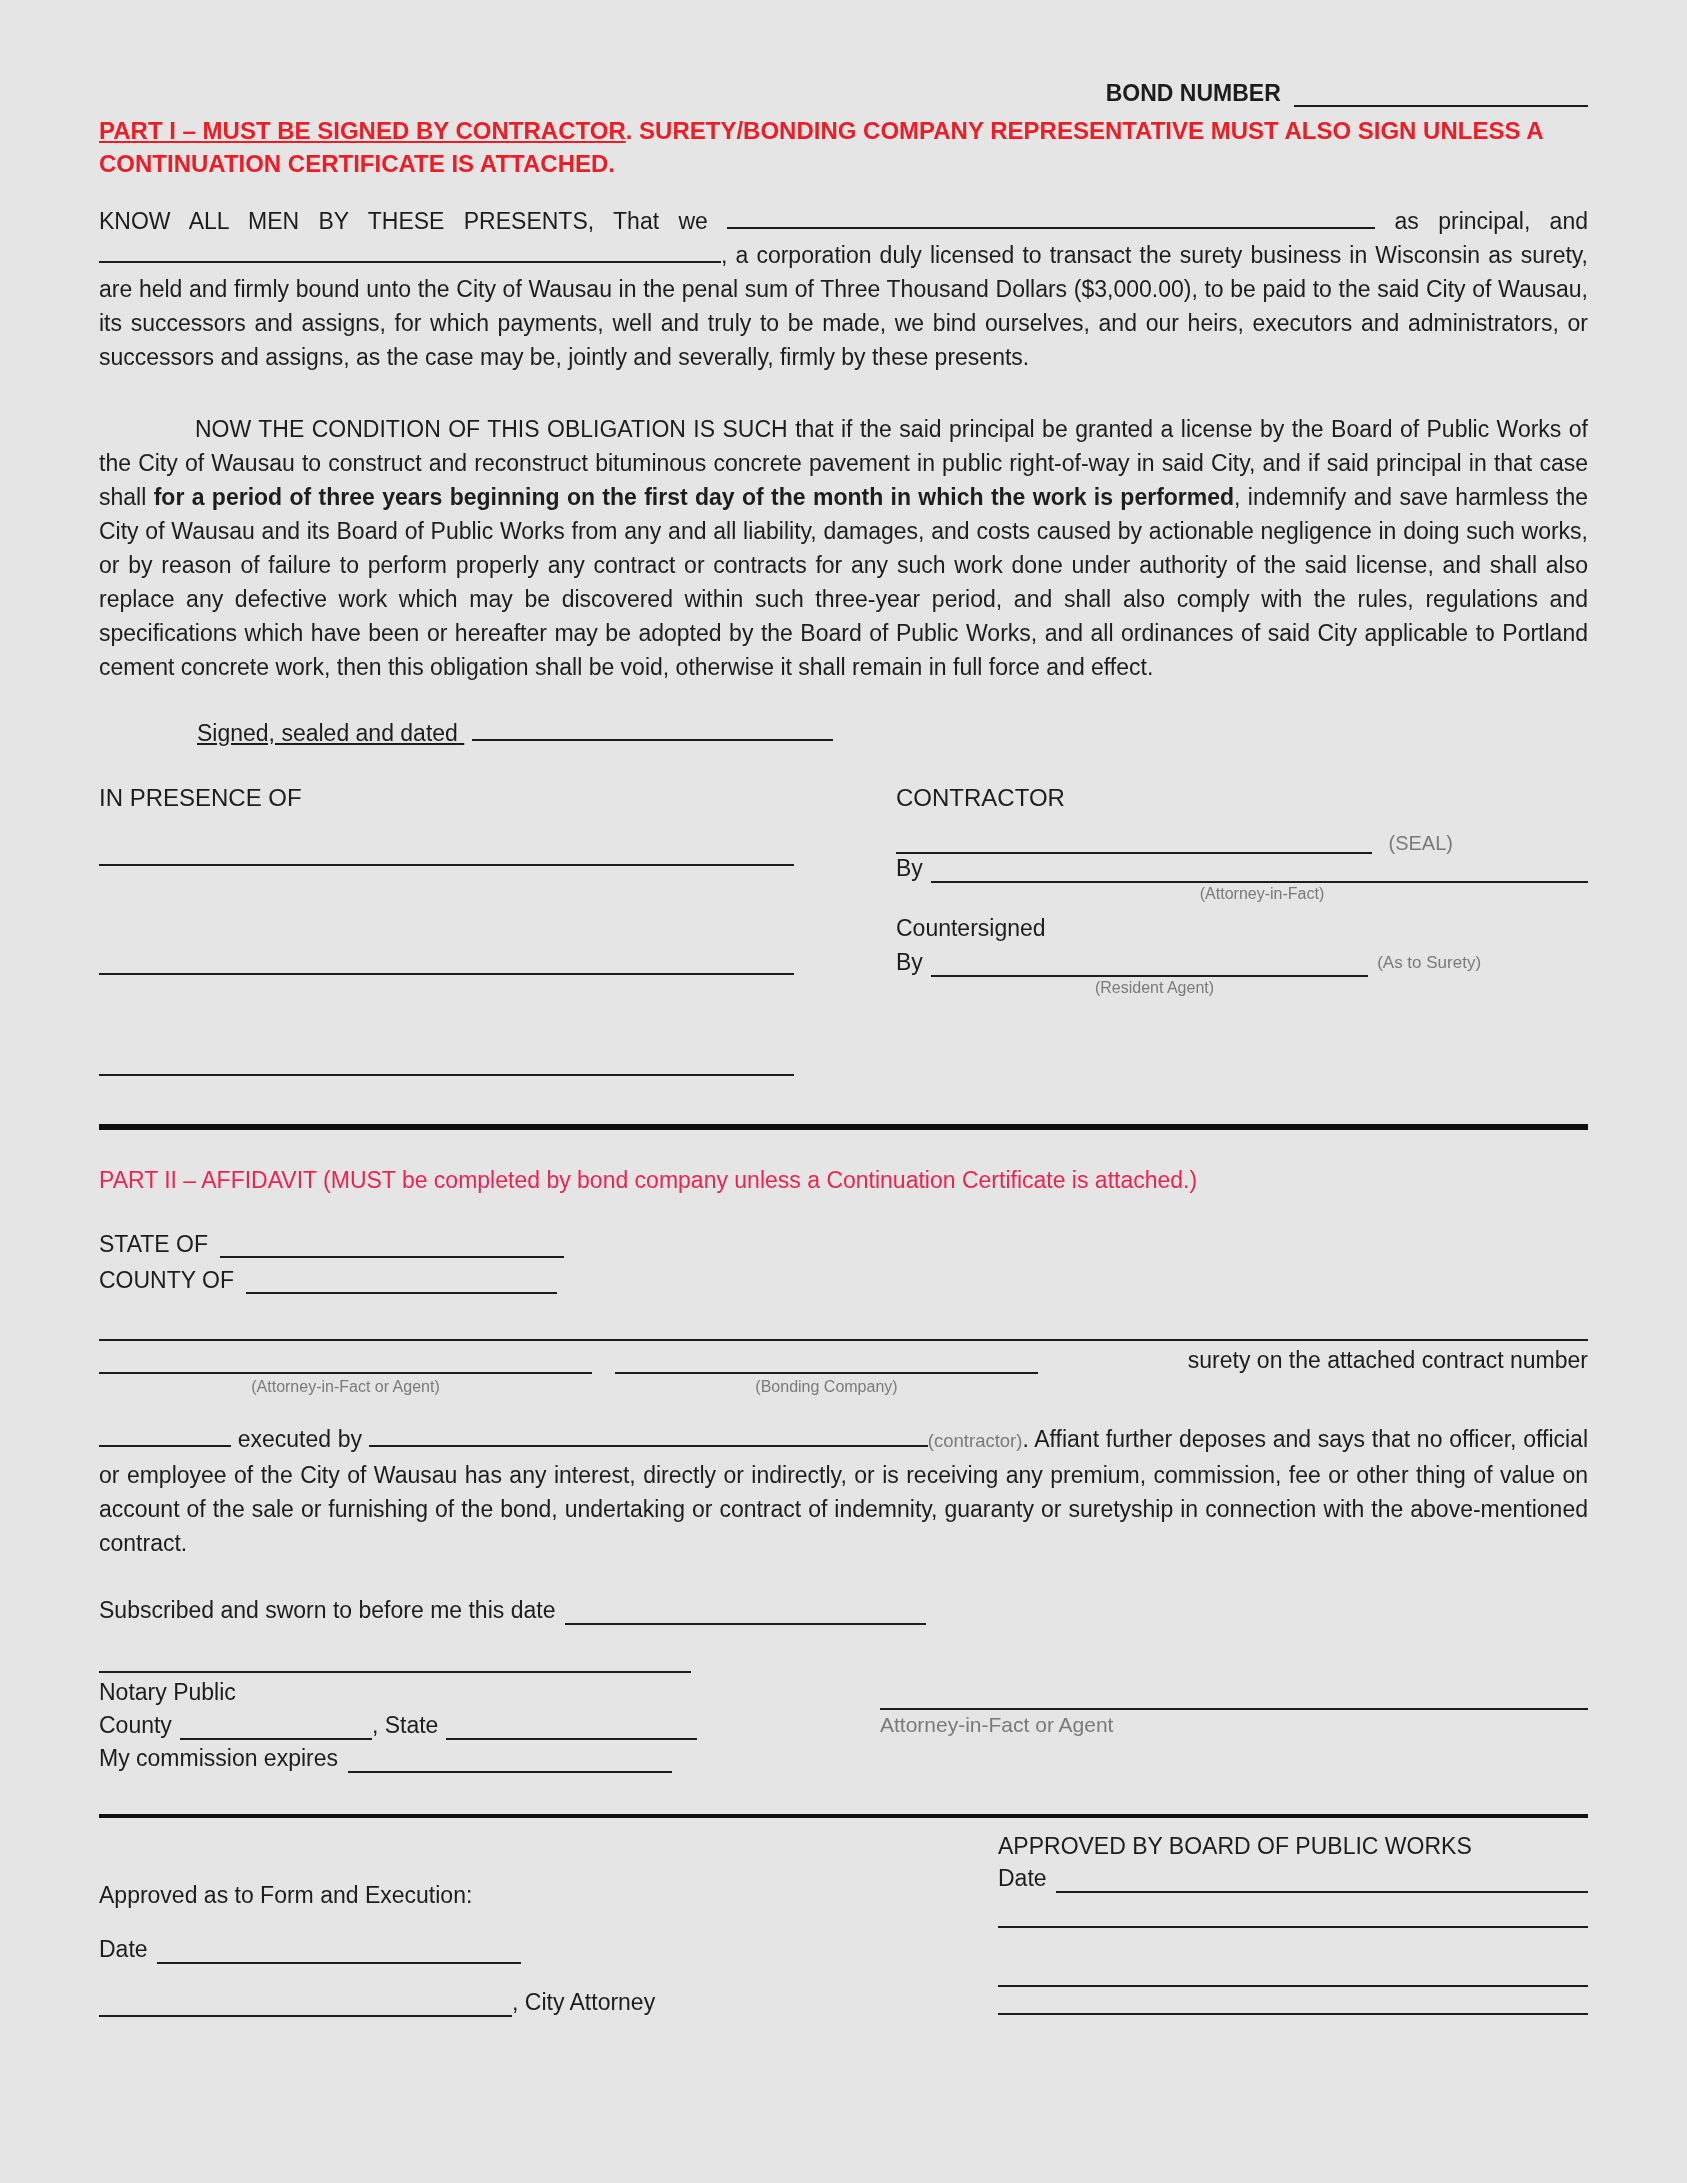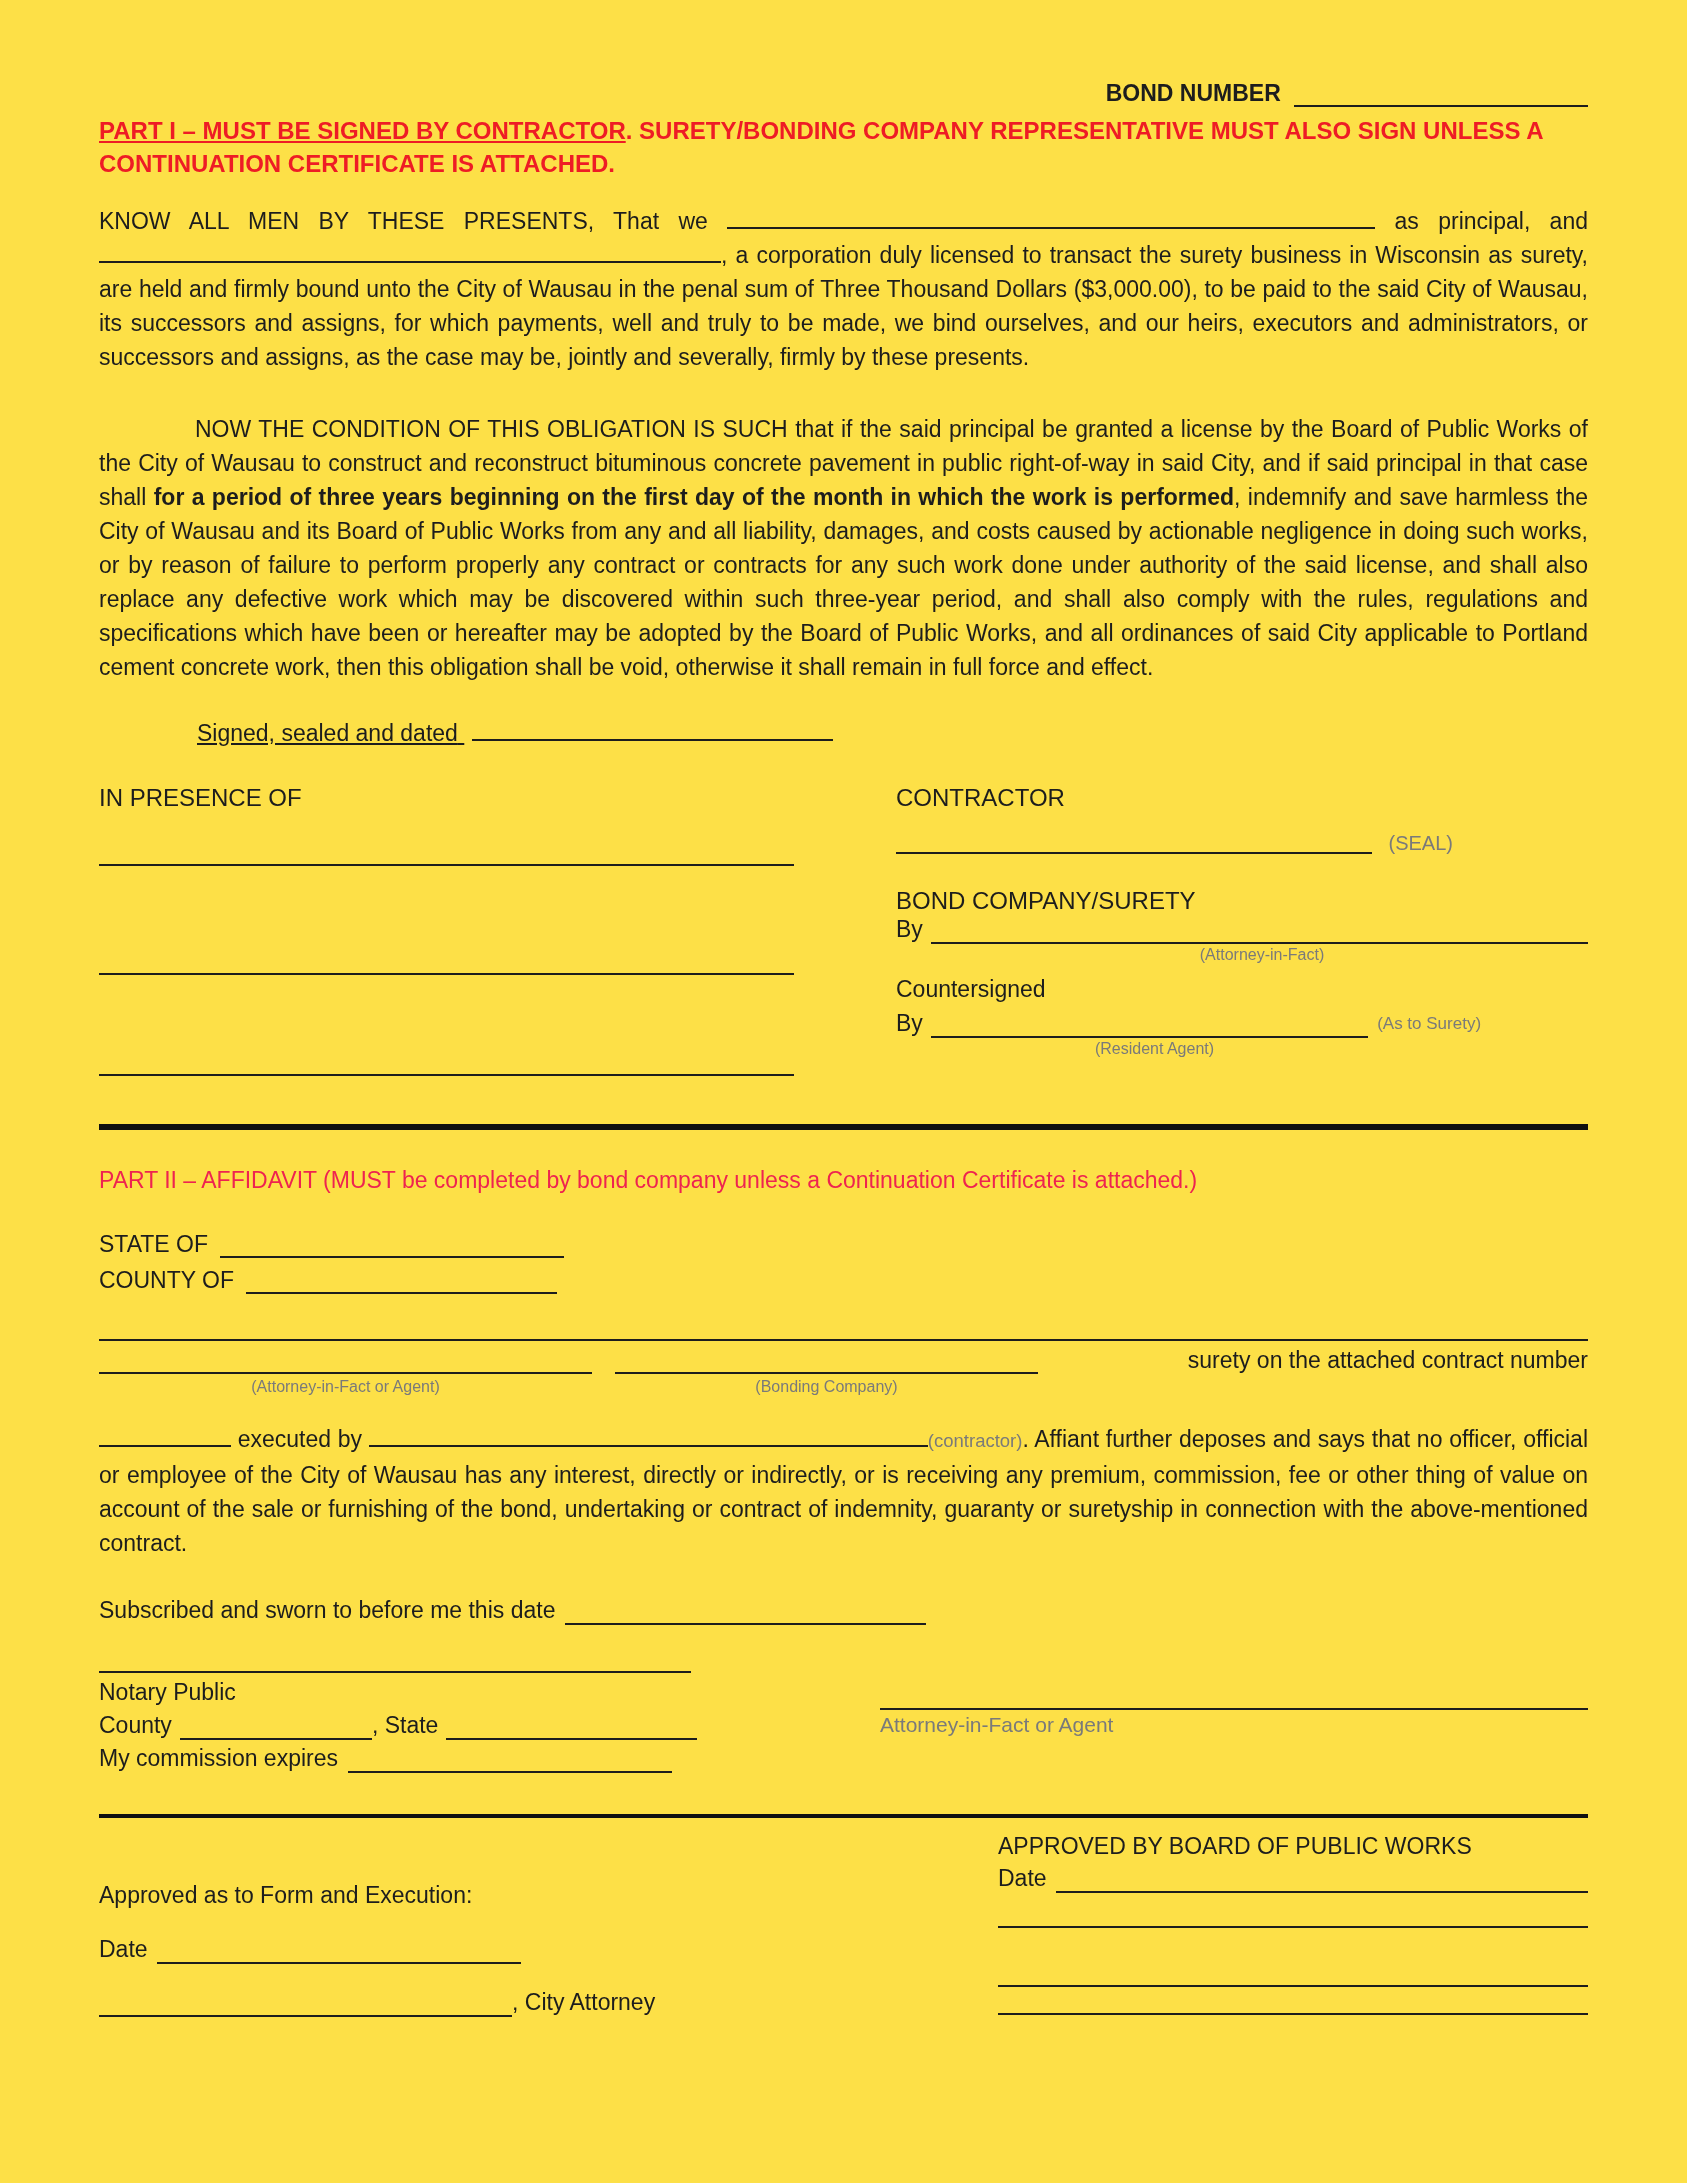--- a/index.html
+++ b/index.html
@@ -7,21 +7,21 @@
   html, body { background:#ffffff; }
   .page {
     position:relative;
     width:1687px; height:2183px;
     margin:0 auto;
     padding:78px 99px 26.5px 99px;
     font-family:"Liberation Sans", sans-serif;
     font-size:23px;
     color:#1d1d1d;
     overflow:hidden;
-    background:#fde047;
+    background:#e5e5e5;
   }
   .b { font-weight:bold; }
   .u { text-decoration:underline; }
   .red1 { color:#ee1c25; }
   .red2 { color:#ee2350; }
   .muted { color:#7a7a7a; }
   .small { font-size:21px; }
   .s26 { font-size:17px; }
   .s28 { font-size:18.5px; }
   .seal { font-size:20px; }
@@ -99,21 +99,20 @@
       <div class="sigline" style="margin-top:52px"></div>
       <div class="sigline" style="margin-top:107px"></div>
       <div class="sigline" style="margin-top:99px"></div>
     </div>
     <div class="sig-right">
       <div class="sig-label">CONTRACTOR</div>
       <div class="seal-row">
         <div class="sigline" style="width:476px"></div>
         <span class="muted seal">(SEAL)</span>
       </div>
-      <div class="sig-label" style="margin-top:32px">BOND COMPANY/SURETY</div>
       <div class="by-row">
         <span>By</span>
         <div class="sigline grow"></div>
       </div>
       <div class="under-label center" style="padding-left:40px">(Attorney-in-Fact)</div>
       <div style="margin-top:9.3px;line-height:29px">Countersigned</div>
       <div class="by-row" style="margin-top:5.3px">
         <span>By</span>
         <div class="sigline" style="width:437px"></div>
         <span class="muted s26" style="margin-left:9.3px;line-height:26.5px">(As to Surety)</span>

